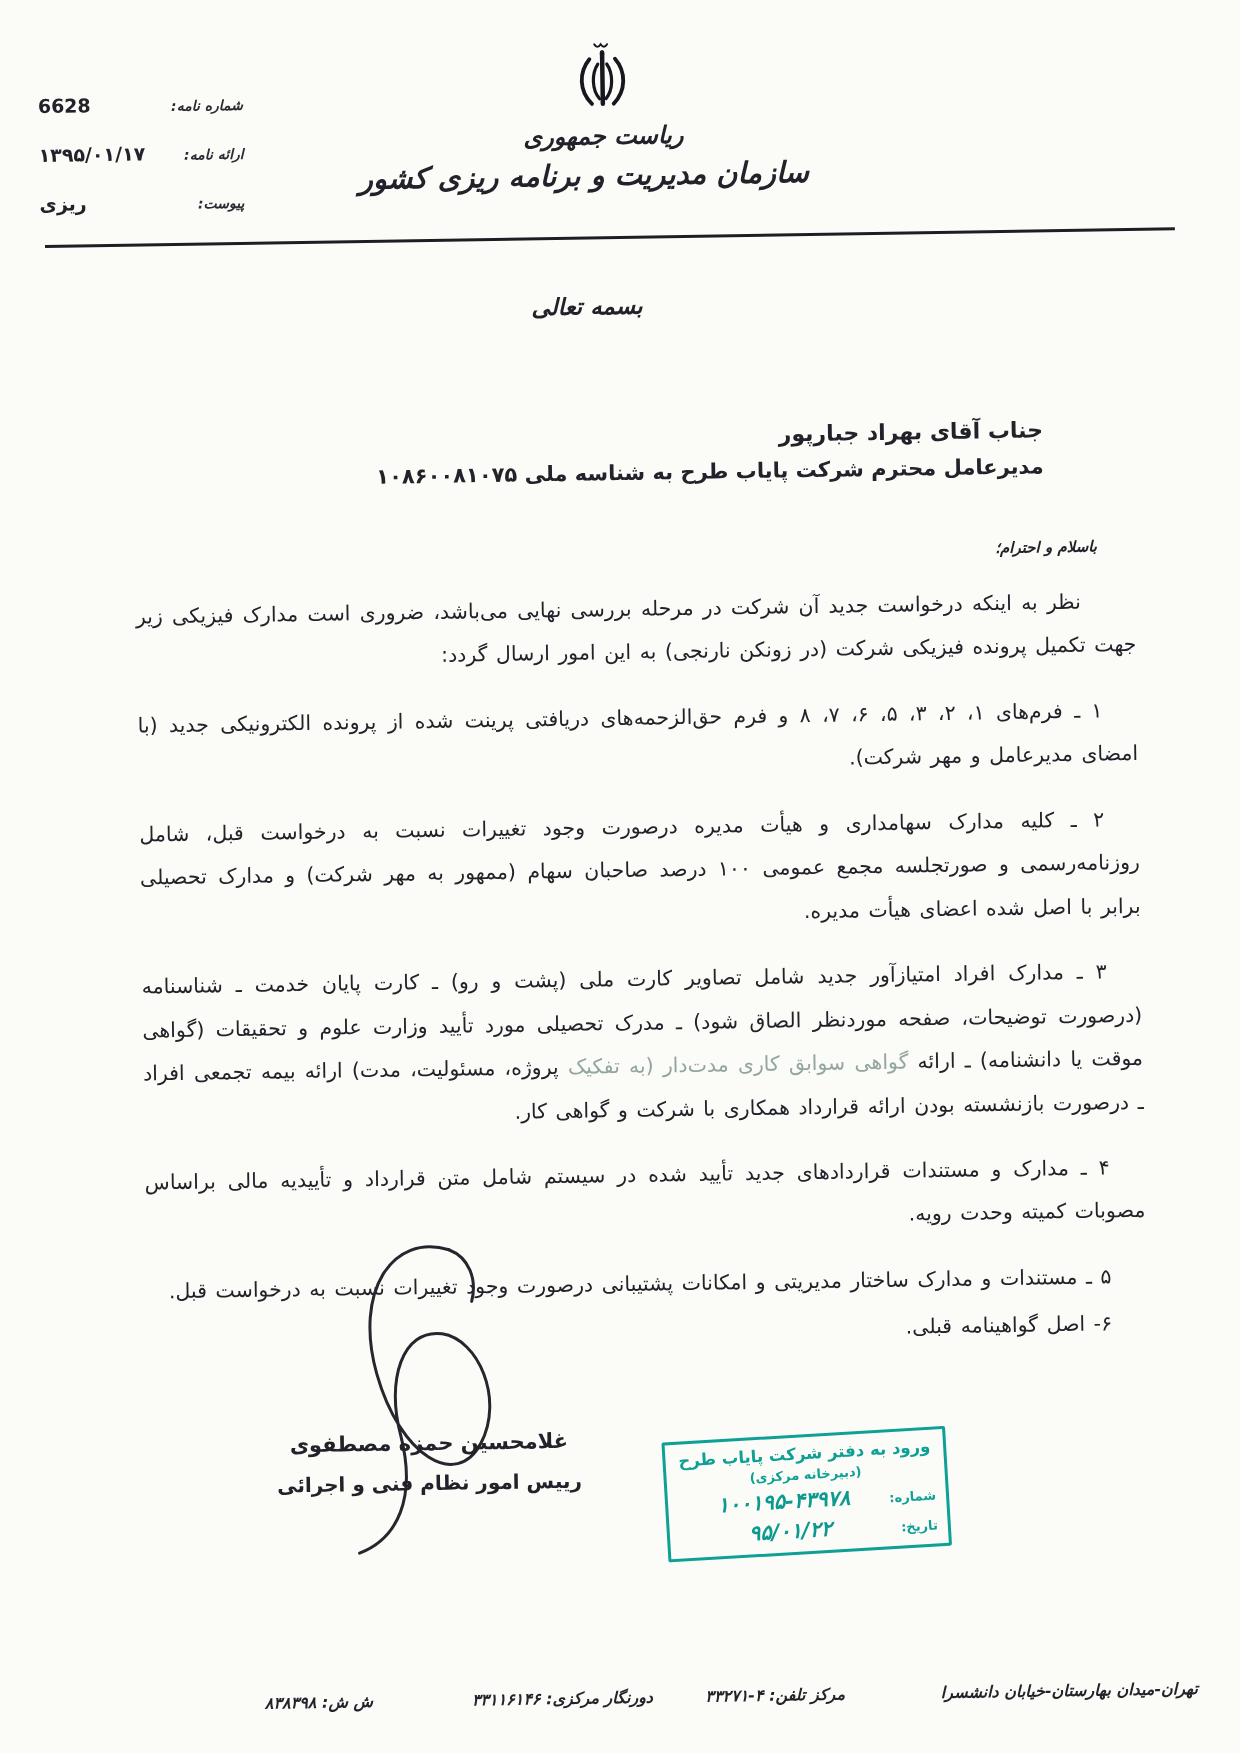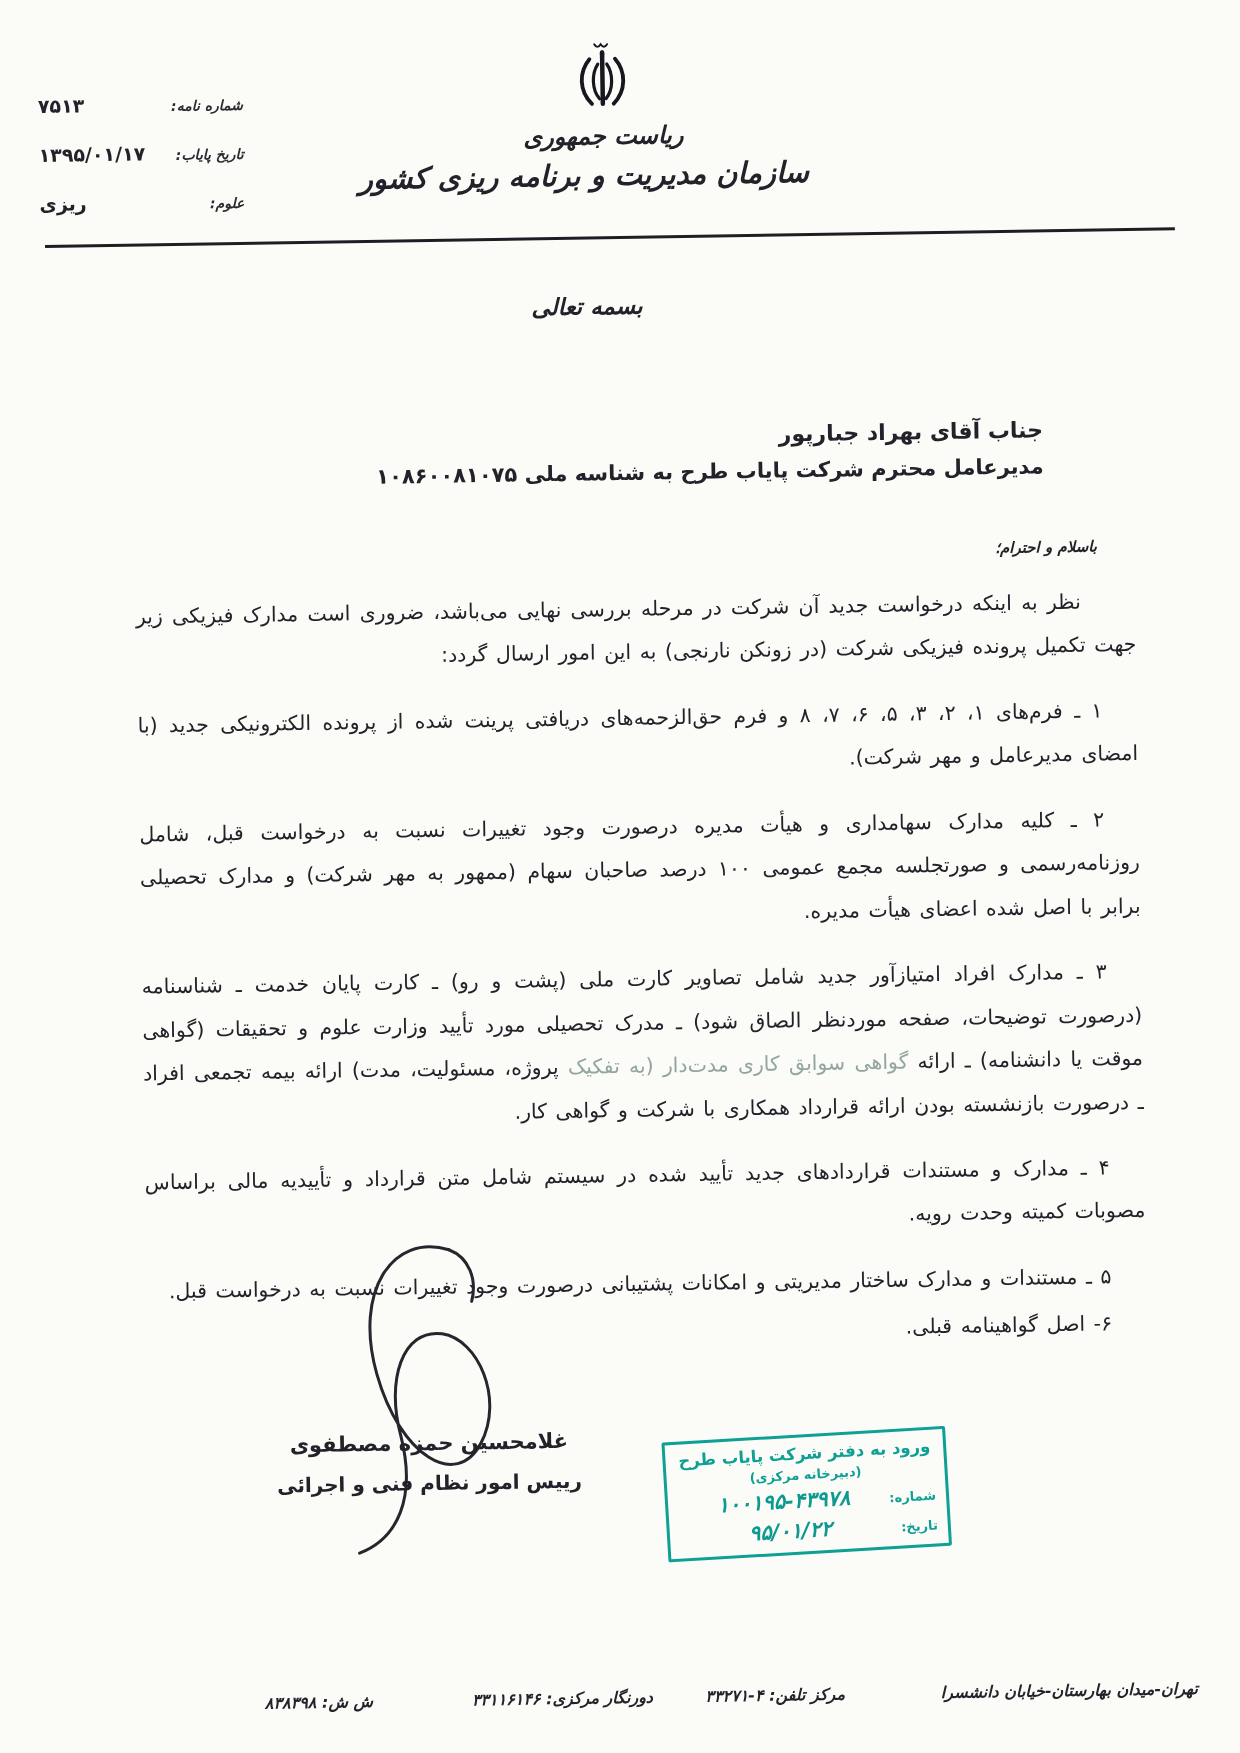--- a/index.html
+++ b/index.html
@@ -110,28 +110,28 @@
       <path d="M43 38 C33 53 33 78 45 92" stroke-width="5"></path>
       <path d="M70 30 C87 50 87 80 67 100" stroke-width="6"></path>
       <path d="M57 38 C67 53 67 78 55 92" stroke-width="5"></path>
     </svg>
     <div class="org-presidency">ریاست جمهوری</div>
     <div class="org-name">سازمان مدیریت و برنامه ریزی کشور</div>
 
     <div class="head-fields">
       <div class="head-row">
         <span class="head-label">شماره نامه:</span>
-        <span class="head-value">۷۵۱۳</span>
+        <span class="head-value">6628</span>
       </div>
       <div class="head-row">
-        <span class="head-label">تاریخ پایاب:</span>
+        <span class="head-label">ارائه نامه:</span>
         <span class="head-value">۱۳۹۵/۰۱/۱۷</span>
       </div>
       <div class="head-row">
-        <span class="head-label">علوم:</span>
+        <span class="head-label">پیوست:</span>
         <span class="head-value">ریزی</span>
       </div>
     </div>
 
     <div class="divider"></div>
 
     <div class="besmele">بسمه تعالی</div>
 
     <div class="recipient">
       <div class="recipient-name">جناب آقای بهراد جبارپور</div>

